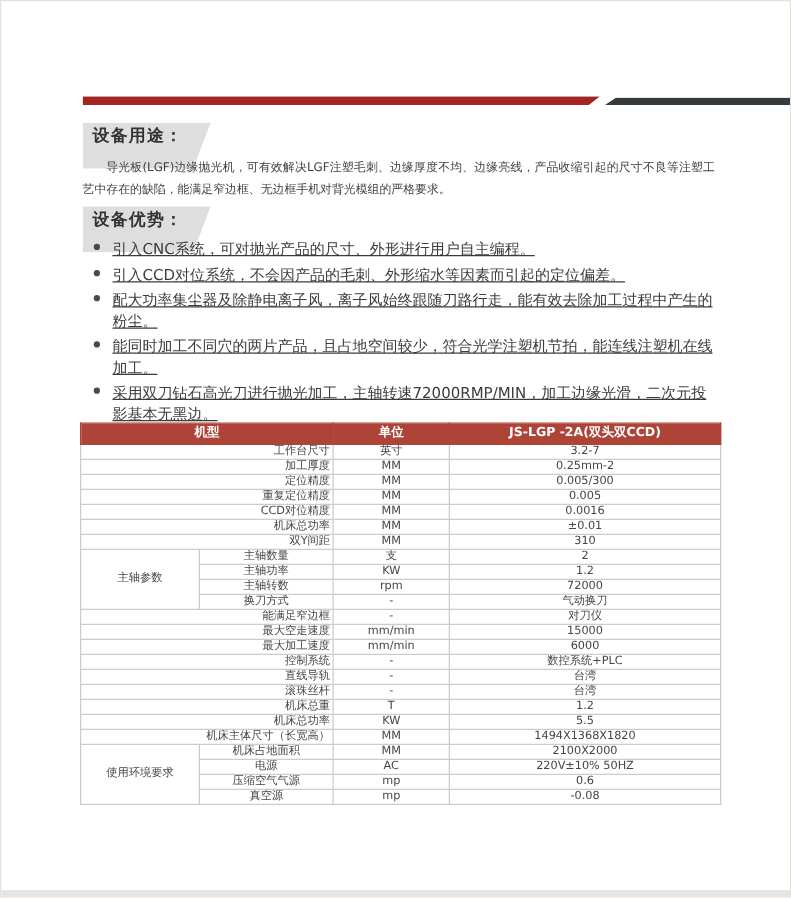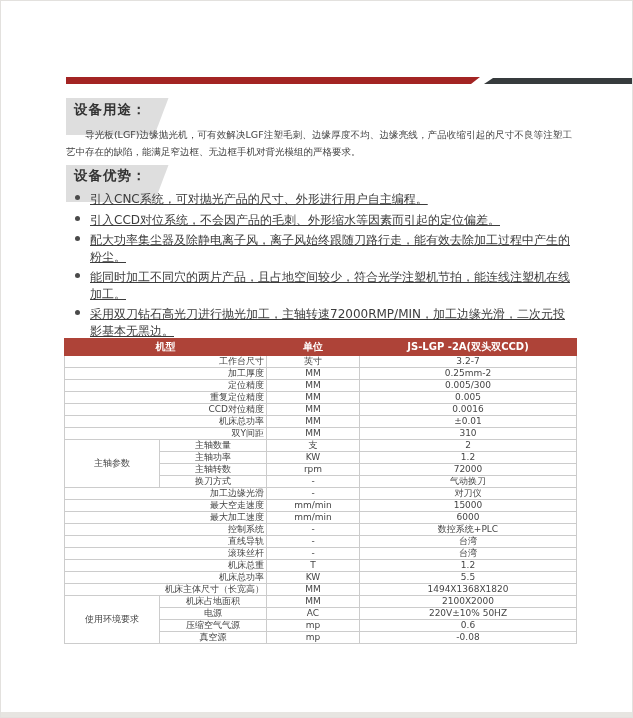--- a/index.html
+++ b/index.html
@@ -210,21 +210,21 @@
           <td class="subname">主轴转数</td>
           <td class="unit">rpm</td>
           <td class="value">72000</td>
         </tr>
         <tr>
           <td class="subname">换刀方式</td>
           <td class="unit">-</td>
           <td class="value">气动换刀</td>
         </tr>
         <tr>
-          <td class="name" colspan="2">加工边缘光滑</td>
+          <td class="name" colspan="2">能满足窄边框</td>
           <td class="unit">-</td>
           <td class="value">对刀仪</td>
         </tr>
         <tr>
           <td class="name" colspan="2">最大空走速度</td>
           <td class="unit">mm/min</td>
           <td class="value">15000</td>
         </tr>
         <tr>
           <td class="name" colspan="2">最大加工速度</td>

